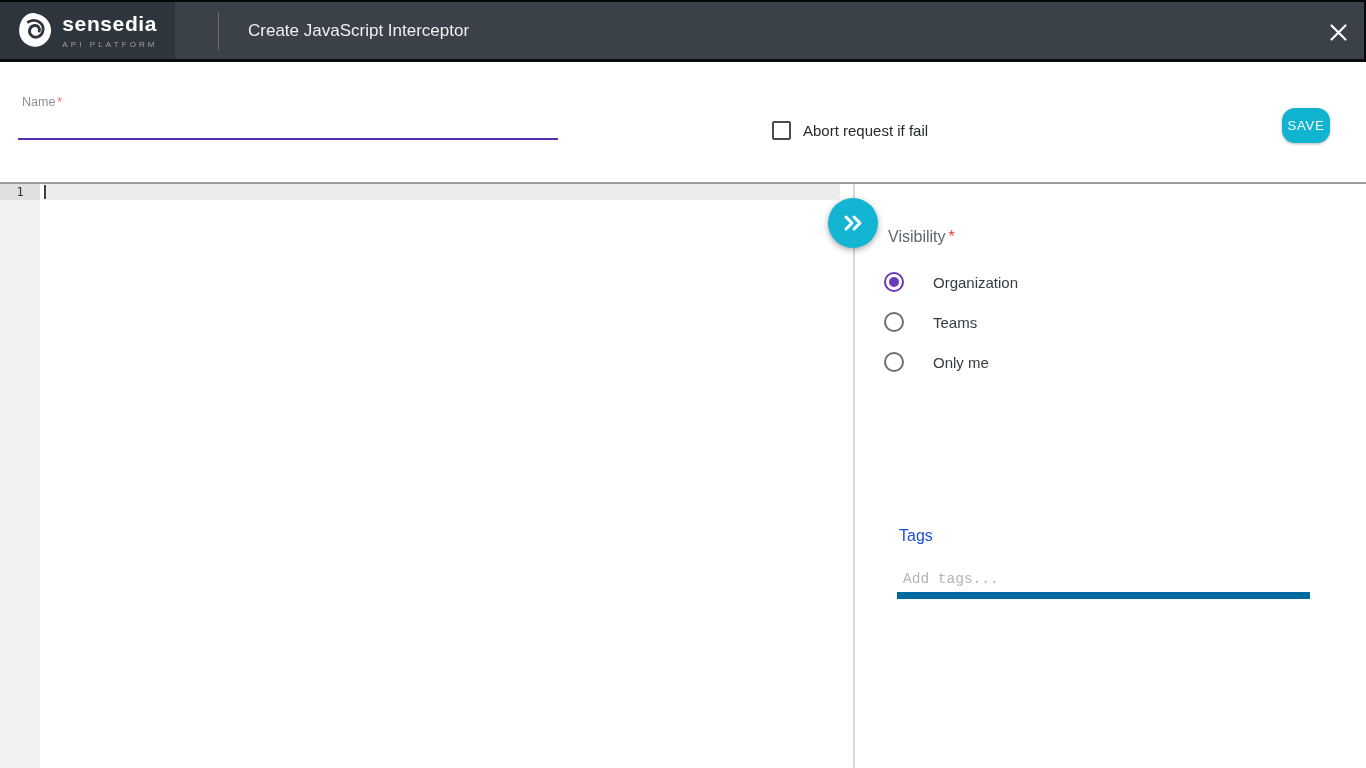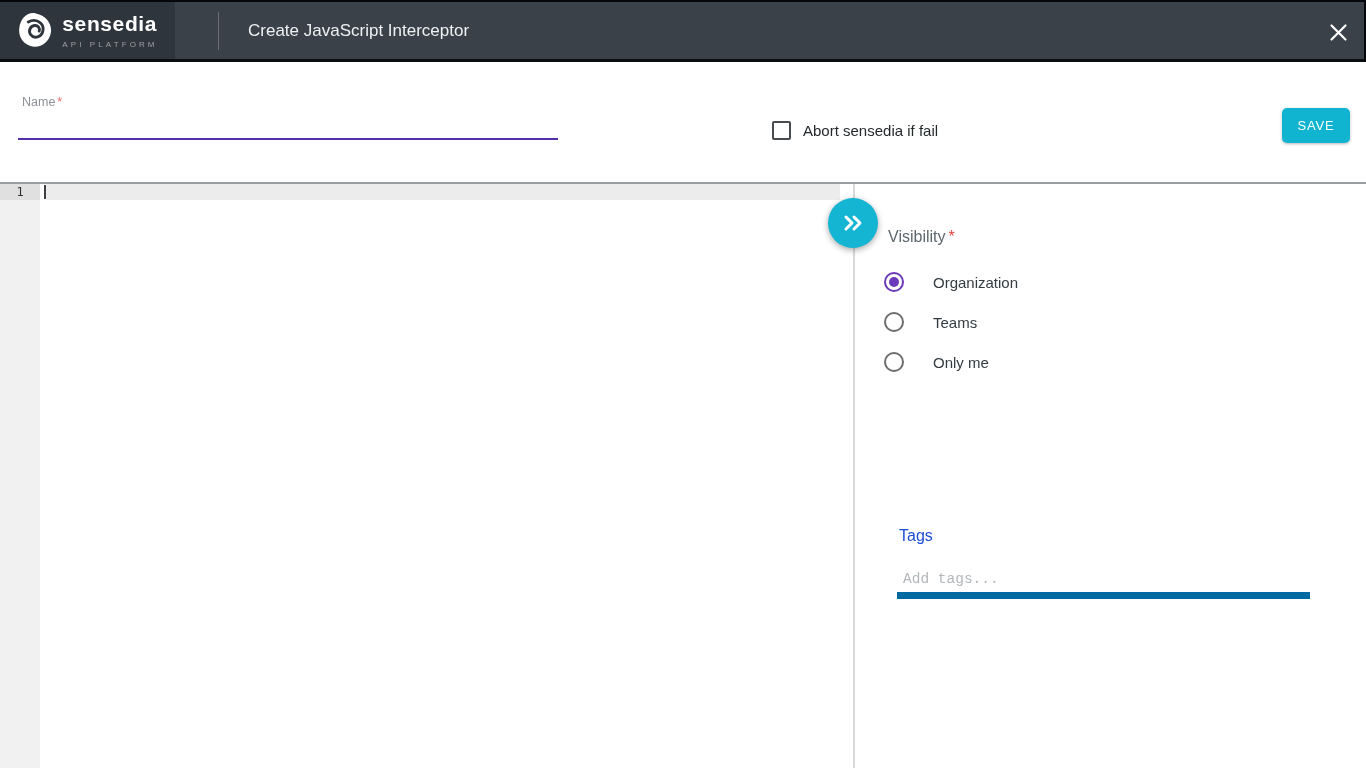--- a/index.html
+++ b/index.html
@@ -33,22 +33,22 @@
   .req-bright { color: #e5413d; margin-left: 3px; }
   .name-input {
     position: absolute; left: 18px; top: 48px; width: 540px; height: 30px;
     border: none; border-bottom: 2px solid #5230ab; outline: none;
     font-size: 16px; color: #222; background: transparent;
   }
   .abort-row { position: absolute; left: 772px; top: 59px; display: flex; align-items: center; gap: 12px; cursor: pointer; }
   .checkbox { width: 19px; height: 19px; border: 2px solid #494c4e; border-radius: 2px; background: #fff; }
   .abort-label { font-size: 15px; color: #24292c; }
   .save-btn {
-    position: absolute; left: 1282px; top: 46px; width: 68px; height: 35px;
-    background: #10b4d1; color: #ffffff; border: none; border-radius: 5px;
+    position: absolute; left: 1282px; top: 46px; width: 48px; height: 35px;
+    background: #10b4d1; color: #ffffff; border: none; border-radius: 13px;
     font-size: 13px; letter-spacing: 0.8px; font-family: "Liberation Sans", sans-serif;
     box-shadow: 0 1px 3px rgba(0,0,0,0.28); cursor: pointer;
   }
 
   
   .workspace { position: absolute; top: 182px; left: 0; width: 1366px; height: 586px; border-top: 2px solid #9b9fa1; }
   .editor { position: absolute; left: 0; top: 0; width: 853px; height: 584px; background: #fff; cursor: text; }
   .gutter { position: absolute; left: 0; top: 0; width: 40px; height: 584px; background: #f1f1f1; }
   .gutter-cell {
     height: 16px; background: #e0e0e0; text-align: center;
@@ -117,21 +117,21 @@
   </button>
 </div>
 
 <div class="form-bar">
   <label class="name-label">
     <span>Name</span><span class="req">*</span>
   </label>
   <input class="name-input" type="text" value="" style="">
   <div class="abort-row">
     <span class="checkbox"></span>
-    <span class="abort-label">Abort sensedia if fail</span>
+    <span class="abort-label">Abort request if fail</span>
   </div>
   <button class="save-btn">SAVE</button>
 </div>
 
 <div class="workspace">
 
   <div class="editor">
     <div class="gutter">
       <div class="gutter-cell">1</div>
     </div>

